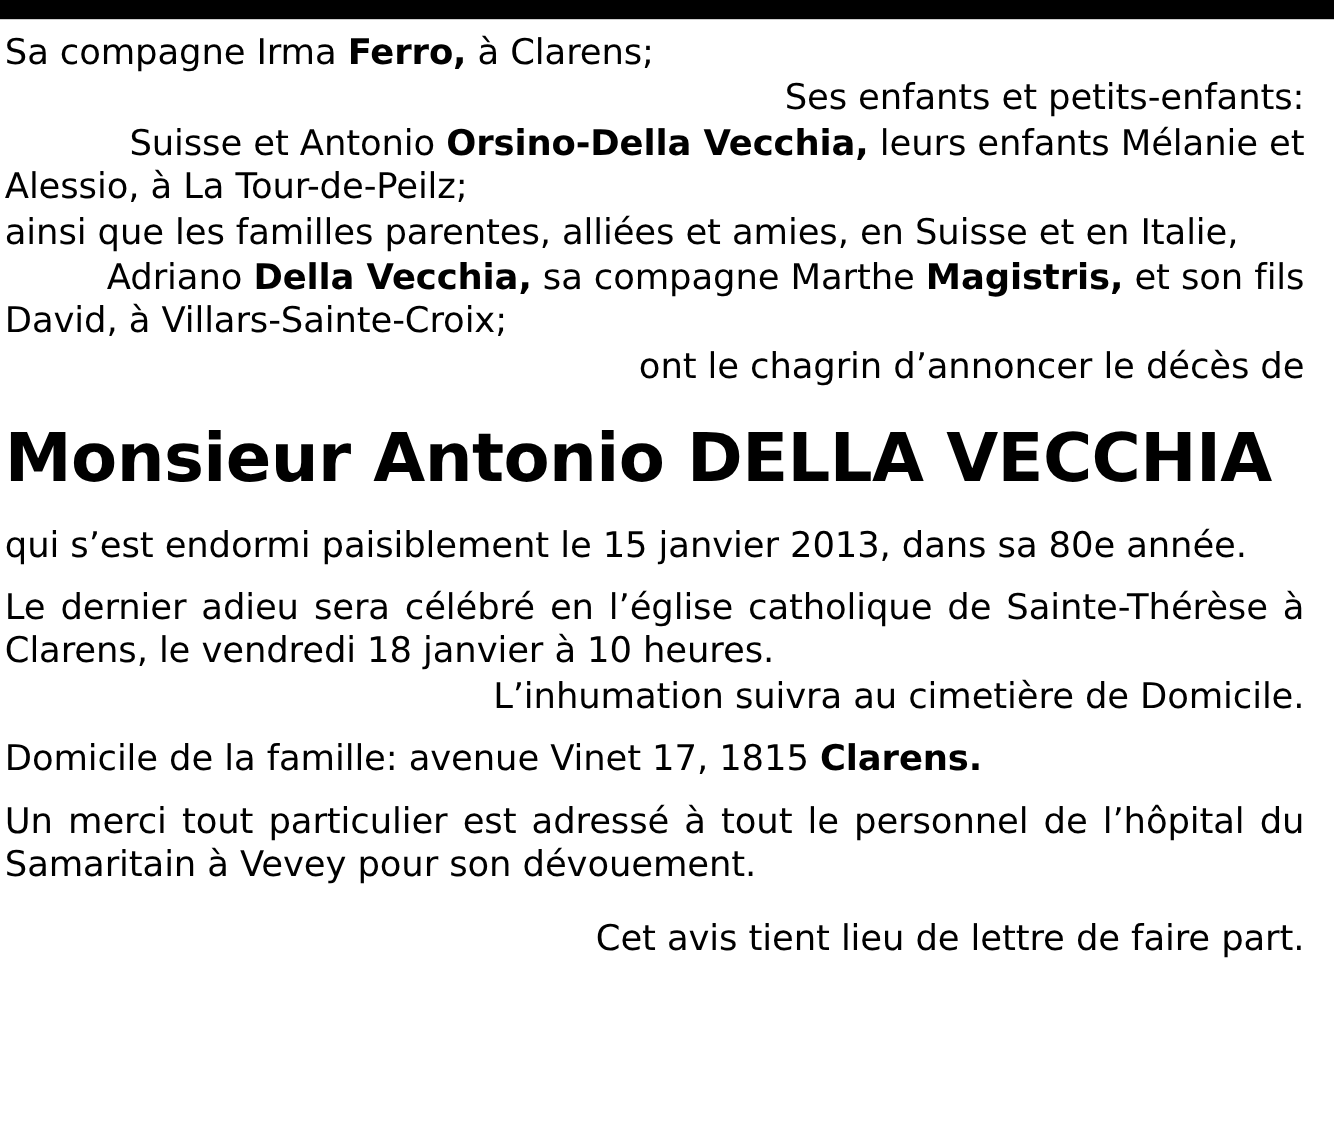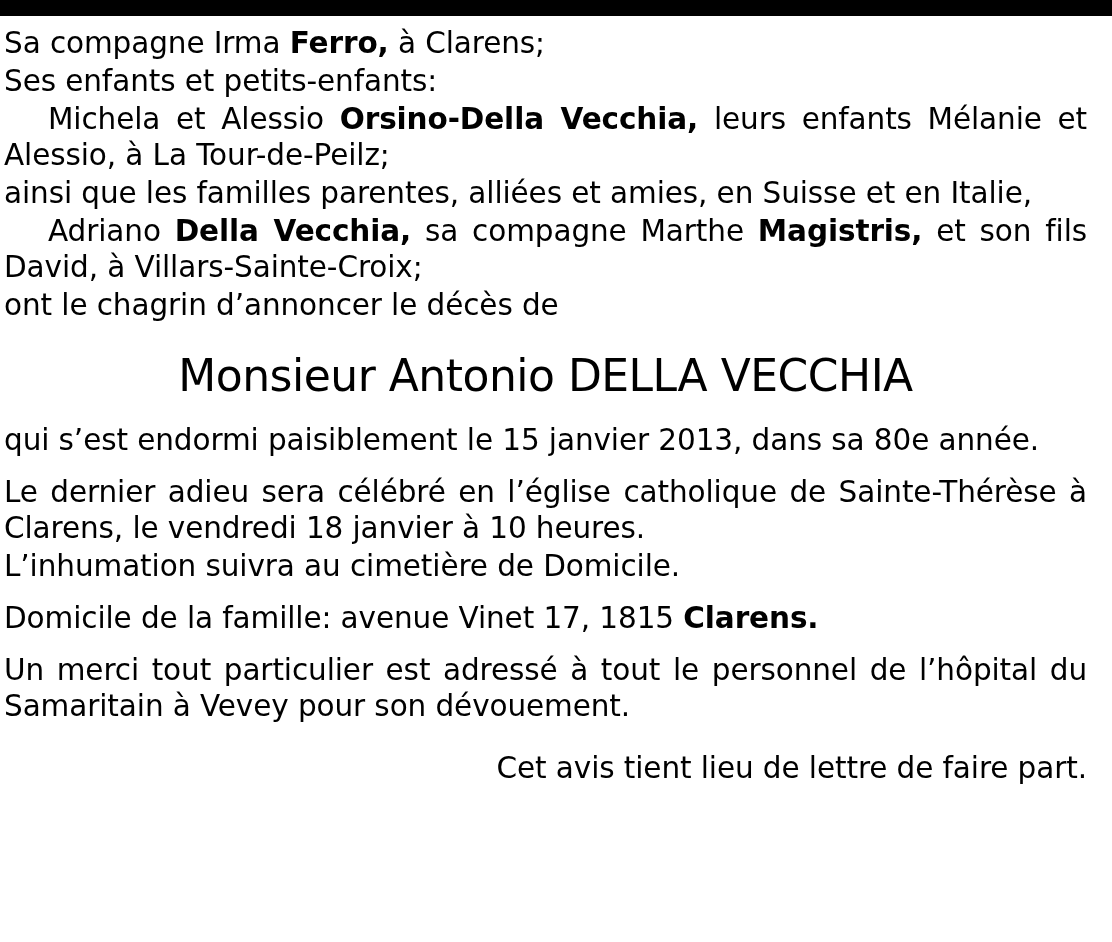--- a/index.html
+++ b/index.html
@@ -36,27 +36,26 @@
     line-height: 1.22;
     letter-spacing: -0.1px;
   }
   .just {
     text-align: justify;
     text-align-last: left;
   }
   .indent {
     text-indent: 44px;
   }
-  .gap-sm { margin-top: 2px; }
+  .gap-sm { margin-top: 2px; text-align: right; }
   .gap-md { margin-top: 16px; }
   b, .bold { font-weight: bold; }
   .deceased-name {
-    text-align: center;
-    font-size: 44px;
-    font-weight: normal;
+    font-size: 56px;
+    font-weight: bold;
     letter-spacing: -0.5px;
     margin-top: 26px;
     margin-bottom: 22px;
     white-space: nowrap;
   }
   .closing {
     margin-top: 26px;
     text-align: right;
   }
   .seg { white-space: pre-wrap; }
@@ -70,21 +69,21 @@
 
   <div class="body-area">
 
     <p>
       <span class="seg">Sa compagne Irma </span><b class="seg">Ferro,</b><span class="seg"> à Clarens;</span>
     </p>
 
     <p class="gap-sm">Ses enfants et petits-enfants:</p>
 
     <p class="just indent gap-sm">
-      <span class="seg">Michela et Alessio </span><b class="seg">Orsino-Della Vecchia,</b><span class="seg"> leurs enfants Mélanie et Alessio, à La Tour-de-Peilz;</span>
+      <span class="seg">Suisse et Antonio </span><b class="seg">Orsino-Della Vecchia,</b><span class="seg"> leurs enfants Mélanie et Alessio, à La Tour-de-Peilz;</span>
     </p>
 
     <p class="just gap-sm">ainsi que les familles parentes, alliées et amies, en Suisse et en Italie,</p>
 
     <p class="just indent gap-sm">
       <span class="seg">Adriano </span><b class="seg">Della Vecchia,</b><span class="seg"> sa compagne Marthe </span><b class="seg">Magistris,</b><span class="seg"> et son fils David, à Villars-Sainte-Croix;</span>
     </p>
 
     <p class="gap-sm">ont le chagrin d’annoncer le décès de</p>
 

